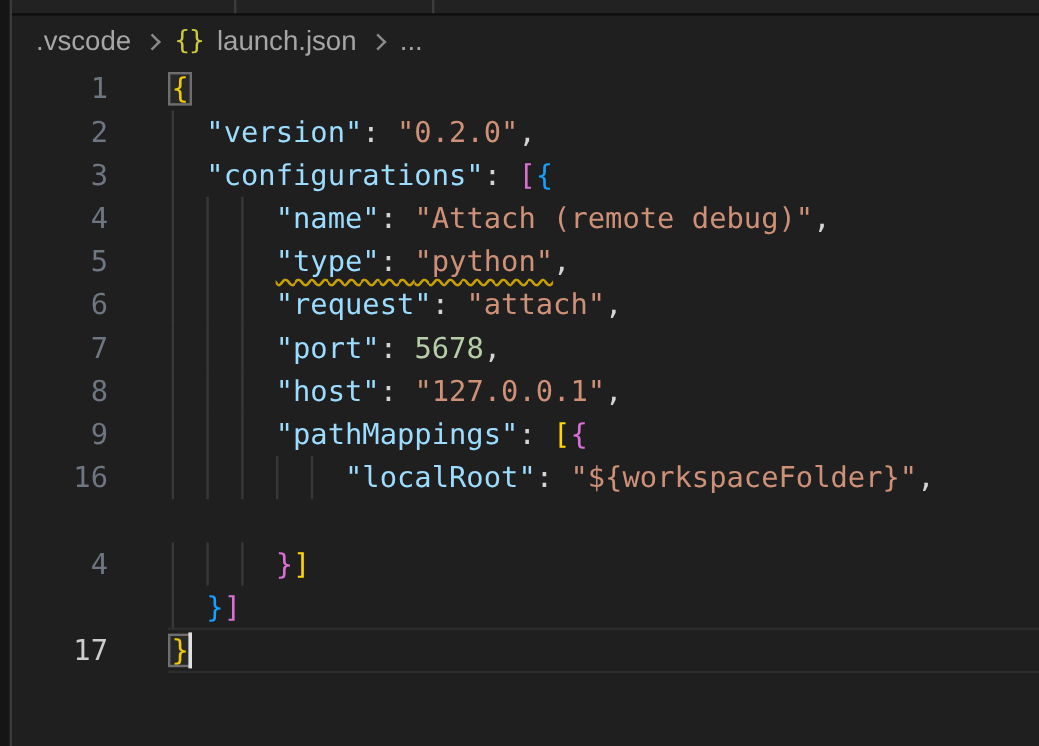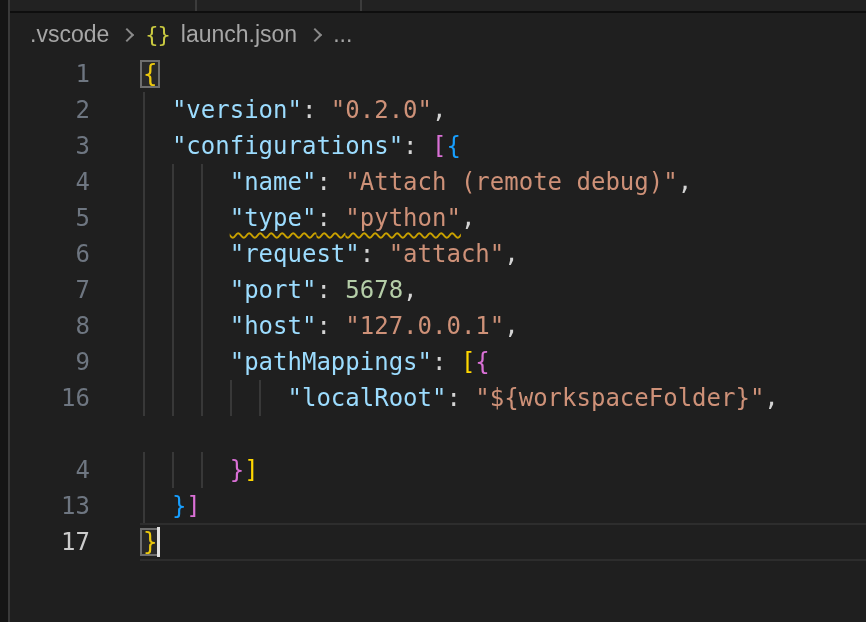--- a/index.html
+++ b/index.html
@@ -165,21 +165,20 @@
       <div class="code-line"><span class="p">          </span><span class="k">"localRoot"</span><span class="p">: </span><span class="s">"${workspaceFolder}"</span><span class="p">,</span></div>
     </div>
     <div class="row" style="top: 396px;">
       <div class="lnum">4</div>
       <div class="guide" style="left: 133px;"></div>
       <div class="guide" style="left: 161.898px;"></div>
       <div class="guide" style="left: 190.796px;"></div>
       <div class="code-line"><span class="p">      </span><span class="b2">}</span><span class="b1">]</span></div>
     </div>
     <div class="row" style="top: 432px;">
-      <div class="lnum">13</div>
       <div class="guide" style="left: 133px;"></div>
       <div class="code-line"><span class="p">  </span><span class="b3">}</span><span class="b2">]</span></div>
     </div>
     <div class="row active" style="top: 468px;">
       <div class="lnum">17</div>
       <div class="code-line"><span class="b1 match">}</span></div>
       <div class="cursor"></div>
     </div>
   </div>
 

